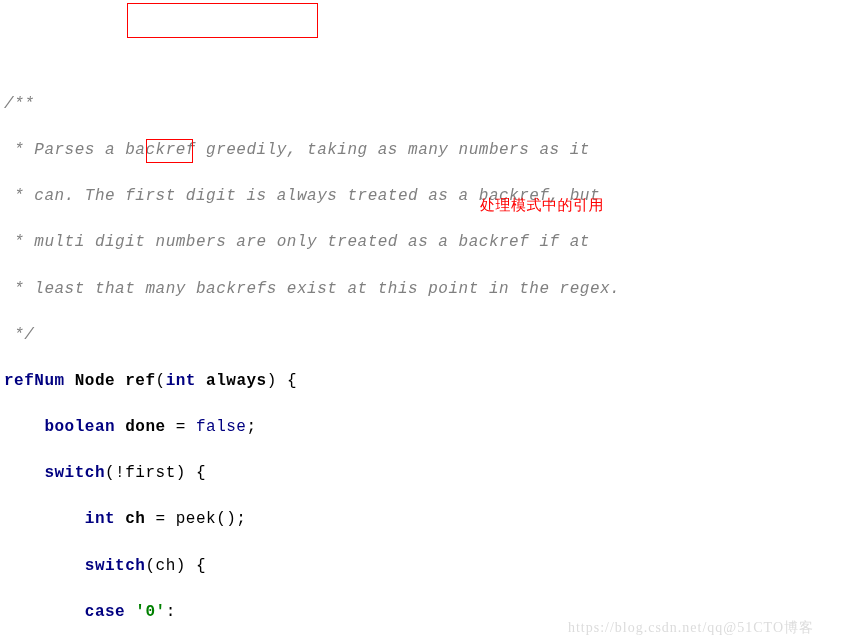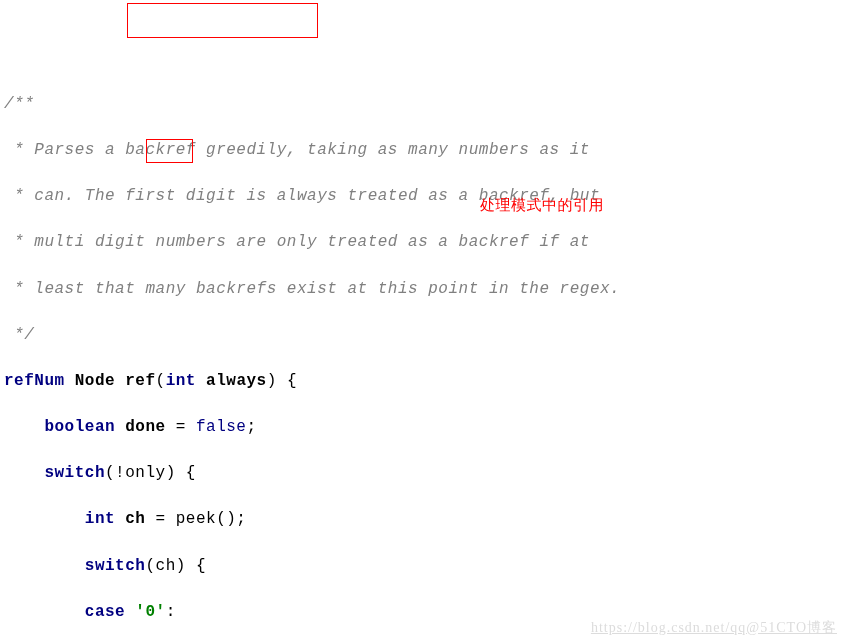--- a/index.html
+++ b/index.html
@@ -37,42 +37,41 @@
       white-space: nowrap;
     }
     .red-box {
       position: absolute;
       border: 1px solid #ff0000;
       pointer-events: none;
     }
     .watermark {
       position: absolute;
       bottom: 6px;
-      right: 4px;
+      right: 27px;
       color: #dcdcdc;
       font-family: 'SimSun', serif;
       font-size: 14px;
       letter-spacing: 1px;
-      text-decoration: underline;
     }
   </style>
 </head>
 <body>
 
 
 
 <div class="code-line"><span class="comment-italic">/**</span></div>
 <div class="code-line"><span class="comment-italic"> * Parses a backref greedily, taking as many numbers as it</span></div>
 <div class="code-line"><span class="comment-italic"> * can. The first digit is always treated as a backref, but</span></div>
 <div class="code-line"><span class="comment-italic"> * multi digit numbers are only treated as a backref if at</span></div>
 <div class="code-line"><span class="comment-italic"> * least that many backrefs exist at this point in the regex.</span></div>
 <div class="code-line"><span class="comment-italic"> */</span></div>
 <div class="code-line"><span class="keyword">refNum</span> <span class="type">Node</span> <span class="identifier">ref</span>(<span class="keyword">int</span> <span class="identifier">always</span><span>) {</span></div>
 <div class="code-line">    <span class="keyword">boolean</span> <span class="identifier">done</span> = <span class="literal-bool">false</span>;</div>
-<div class="code-line">    <span class="keyword">switch</span><span>(!only) {</span></div>
+<div class="code-line">    <span class="keyword">switch</span><span>(!first) {</span></div>
 <div class="code-line">        <span class="keyword">int</span> <span class="identifier">ch</span> = <span class="method-call">peek</span>();</div>
 <div class="code-line">        <span class="keyword">switch</span><span>(ch) {</span></div>
 <div class="code-line">        <span class="keyword">case</span> <span class="literal-char">'0'</span>:</div>
 
 
 
 
 
 
 

